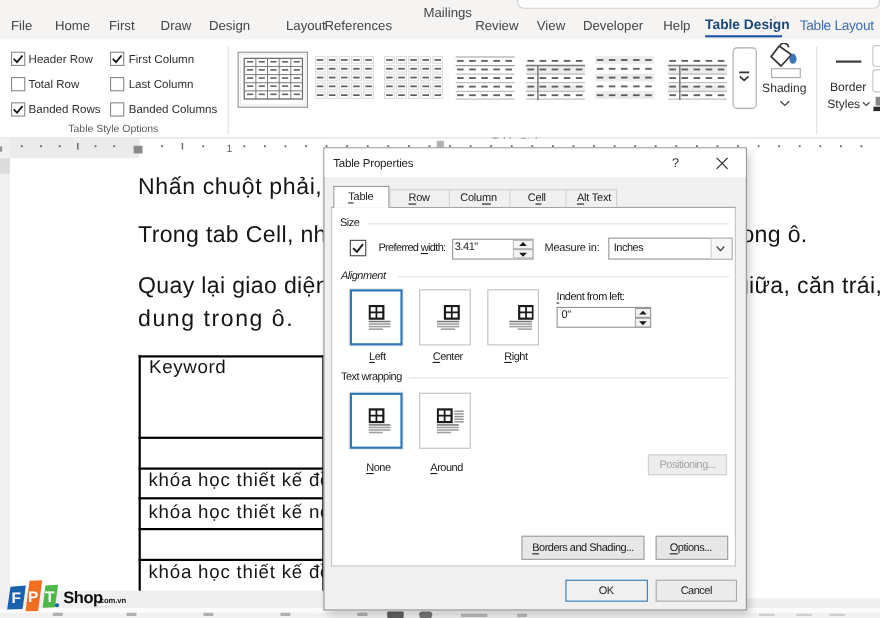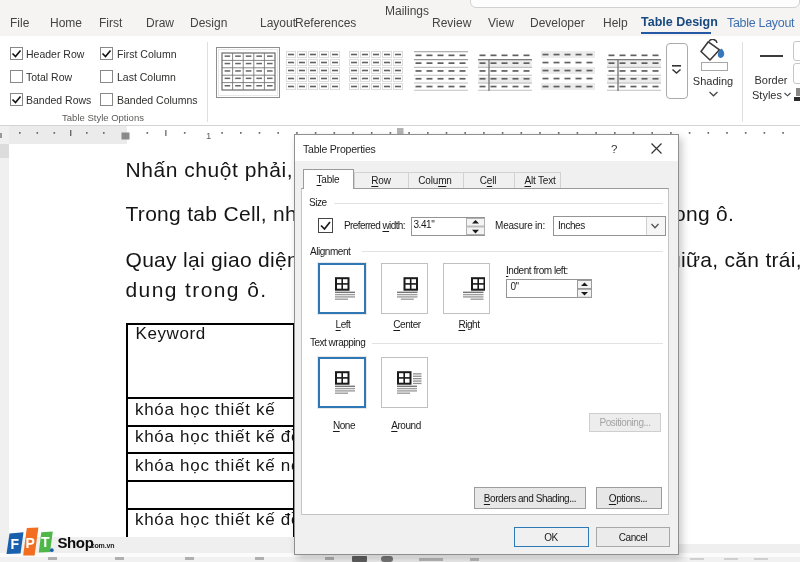--- a/index.html
+++ b/index.html
@@ -421,21 +421,20 @@
 <div class="abs doct" style="left:125.5px;top:277.6px;letter-spacing:1.4px">dung trong ô.</div>
 <div class="abs" style="left:126px;top:322.5px;width:2.2px;height:215px;background:#000"></div>
 <div class="abs" style="left:292.5px;top:322.5px;width:2px;height:215px;background:#000"></div>
 <div class="abs" style="left:126px;top:322.5px;width:474px;height:2.2px;background:#000"></div>
 <div class="abs" style="left:126px;top:396.5px;width:474px;height:2px;background:#000"></div>
 <div class="abs" style="left:126px;top:424.5px;width:474px;height:2px;background:#000"></div>
 <div class="abs" style="left:126px;top:452px;width:474px;height:2px;background:#000"></div>
 <div class="abs" style="left:126px;top:479.5px;width:474px;height:2px;background:#000"></div>
 <div class="abs" style="left:126px;top:507.5px;width:474px;height:2px;background:#000"></div>
 <div class="abs doct" style="left:135.5px;top:324px;font-size:17px;letter-spacing:0.6px">Keyword</div>
-<div class="abs doct" style="left:135px;top:399.7px;font-size:17px;letter-spacing:0.7px">khóa học thiết kế</div>
 <div class="abs doct" style="left:135px;top:427.4px;font-size:17px;letter-spacing:0.7px">khóa học thiết kế đồ họa</div>
 <div class="abs doct" style="left:135px;top:455.5px;font-size:17px;letter-spacing:0.7px">khóa học thiết kế nội thất</div>
 <div class="abs doct" style="left:135px;top:510.2px;font-size:17px;letter-spacing:0.7px">khóa học thiết kế đồ họa</div>
 <div class="abs" style="left:0px;top:537px;width:300px;height:16px;background:#efefef"></div>
 <div class="abs" style="left:300px;top:544px;width:500px;height:9px;background:#efefef"></div>
 <div class="abs" style="left:0px;top:553px;width:800px;height:3.5px;background:#fbfbfb"></div>
 <div class="abs" style="left:0px;top:556.5px;width:800px;height:6px;background:#f1f1f1"></div>
 <div class="abs" style="left:48px;top:556.5px;width:9px;height:3px;background:#b0b0b0"></div>
 <div class="abs" style="left:115px;top:556.5px;width:9px;height:3px;background:#b0b0b0"></div>
 <div class="abs" style="left:185px;top:556.5px;width:9px;height:3px;background:#b0b0b0"></div>
@@ -493,21 +492,21 @@
 <path d="M 6,5.6 L 9.5,2 L 13,5.6 Z" fill="#1a1a1a"></path>
 <path d="M 6,11.8 L 9.5,15.4 L 13,11.8 Z" fill="#1a1a1a"></path>
     </svg>
 <div class="abs dlab" style="left:495px;top:219.5px;letter-spacing:-0.2px">Measure in:</div>
 <div class="abs" style="left:553px;top:216px;width:113px;height:19.5px;background:#fff;border:1px solid #949494"></div>
 <div class="abs dlab" style="left:558px;top:219.5px;">Inches</div>
 <div class="abs" style="left:645.5px;top:217px;width:19.5px;height:17.5px;background:#f6f6f6;border-left:1px solid #d0d0d0"></div>
 <svg class="abs" style="left:649px;top:222px" width="13" height="9">
       <polyline points="2.5,2 6,5.8 9.5,2" fill="none" stroke="#555" stroke-width="1.3"></polyline>
     </svg>
-<div class="abs dlab" style="left:310px;top:245.7px;">Alignment</div>
+<div class="abs dlab" style="left:310px;top:245.7px;font-style:italic;">Alignment</div>
 <div class="abs" style="left:362px;top:251px;width:301px;height:1px;background:#e2e2e2"></div>
 <div class="abs" style="left:318px;top:263px;width:48px;height:51px;background:#fff;border:2px solid #3077b5;box-shadow:inset 0 0 0 1px #fff,0 0 0 1px #e8e8e8"></div>
 <svg class="abs" style="left:335px;top:277px" width="27" height="24">
       <rect x="1" y="1.2" width="12.5" height="11.5" fill="#fff" stroke="#1a1a1a" stroke-width="2"></rect>
       <line x1="7.2" y1="1" x2="7.2" y2="12.7" stroke="#1a1a1a" stroke-width="1.6"></line>
       <line x1="1" y1="6.9" x2="13.5" y2="6.9" stroke="#1a1a1a" stroke-width="1.6"></line>
       <rect x="0" y="14.6" width="20" height="1.4" fill="#777"></rect>
       <rect x="0" y="16.9" width="20" height="1.4" fill="#9d9d9d"></rect>
       <rect x="0" y="19.2" width="20" height="1.4" fill="#9d9d9d"></rect>
       <rect x="0" y="21.5" width="13" height="1.4" fill="#9d9d9d"></rect>

